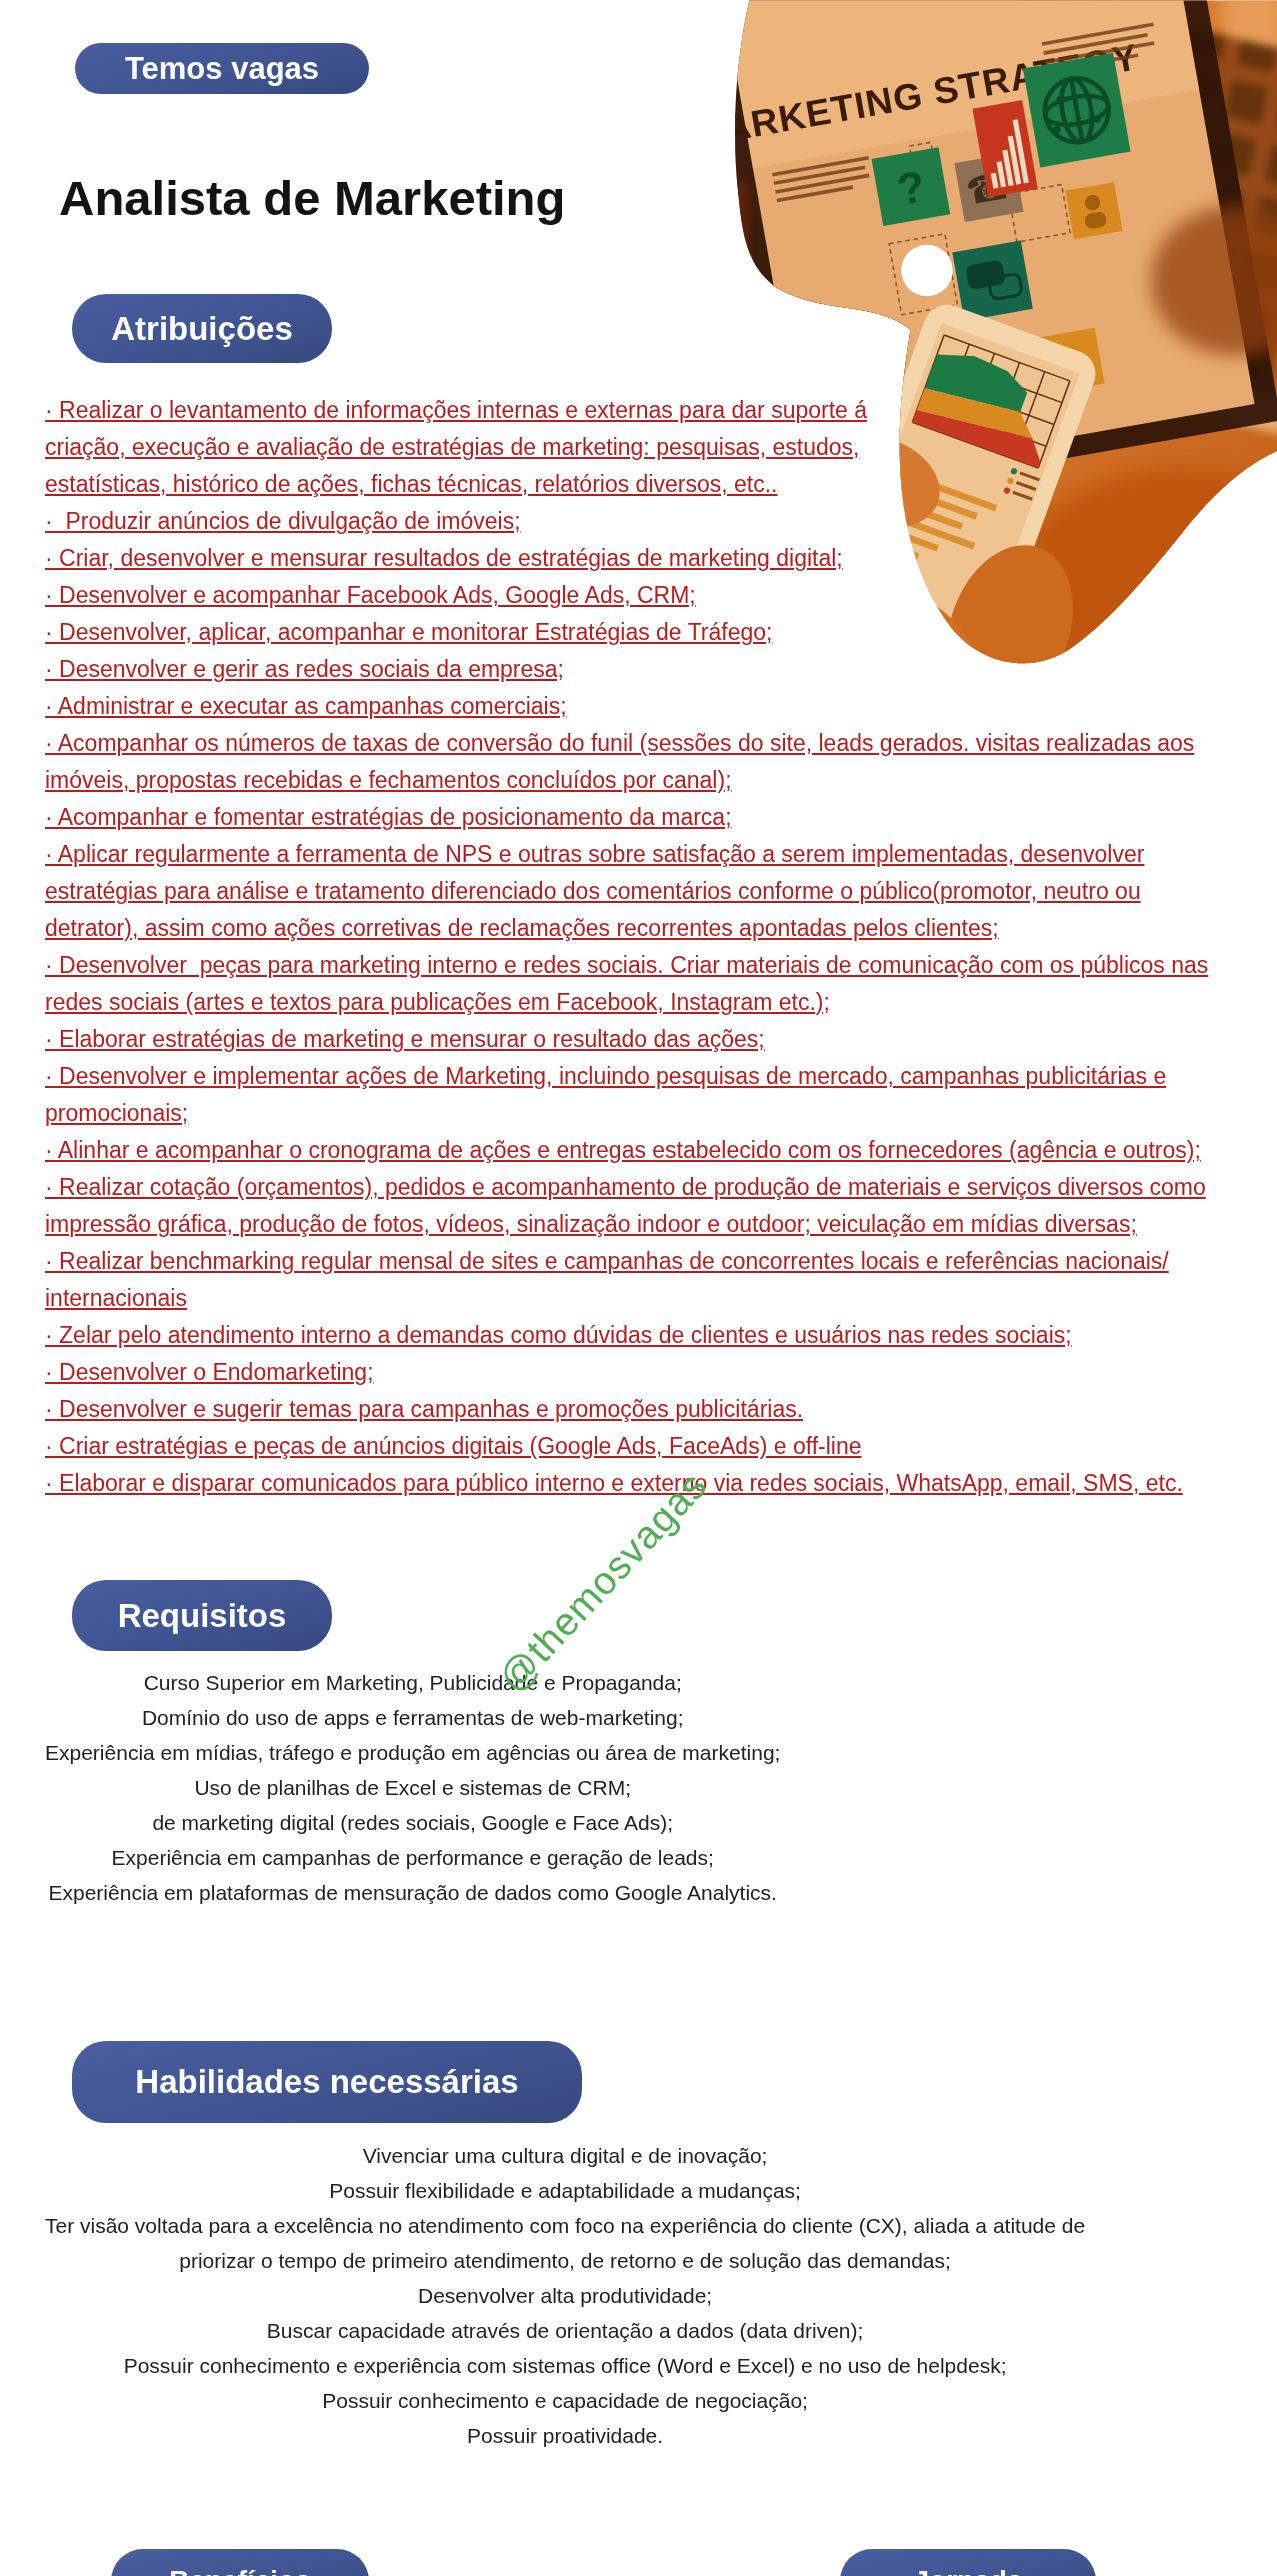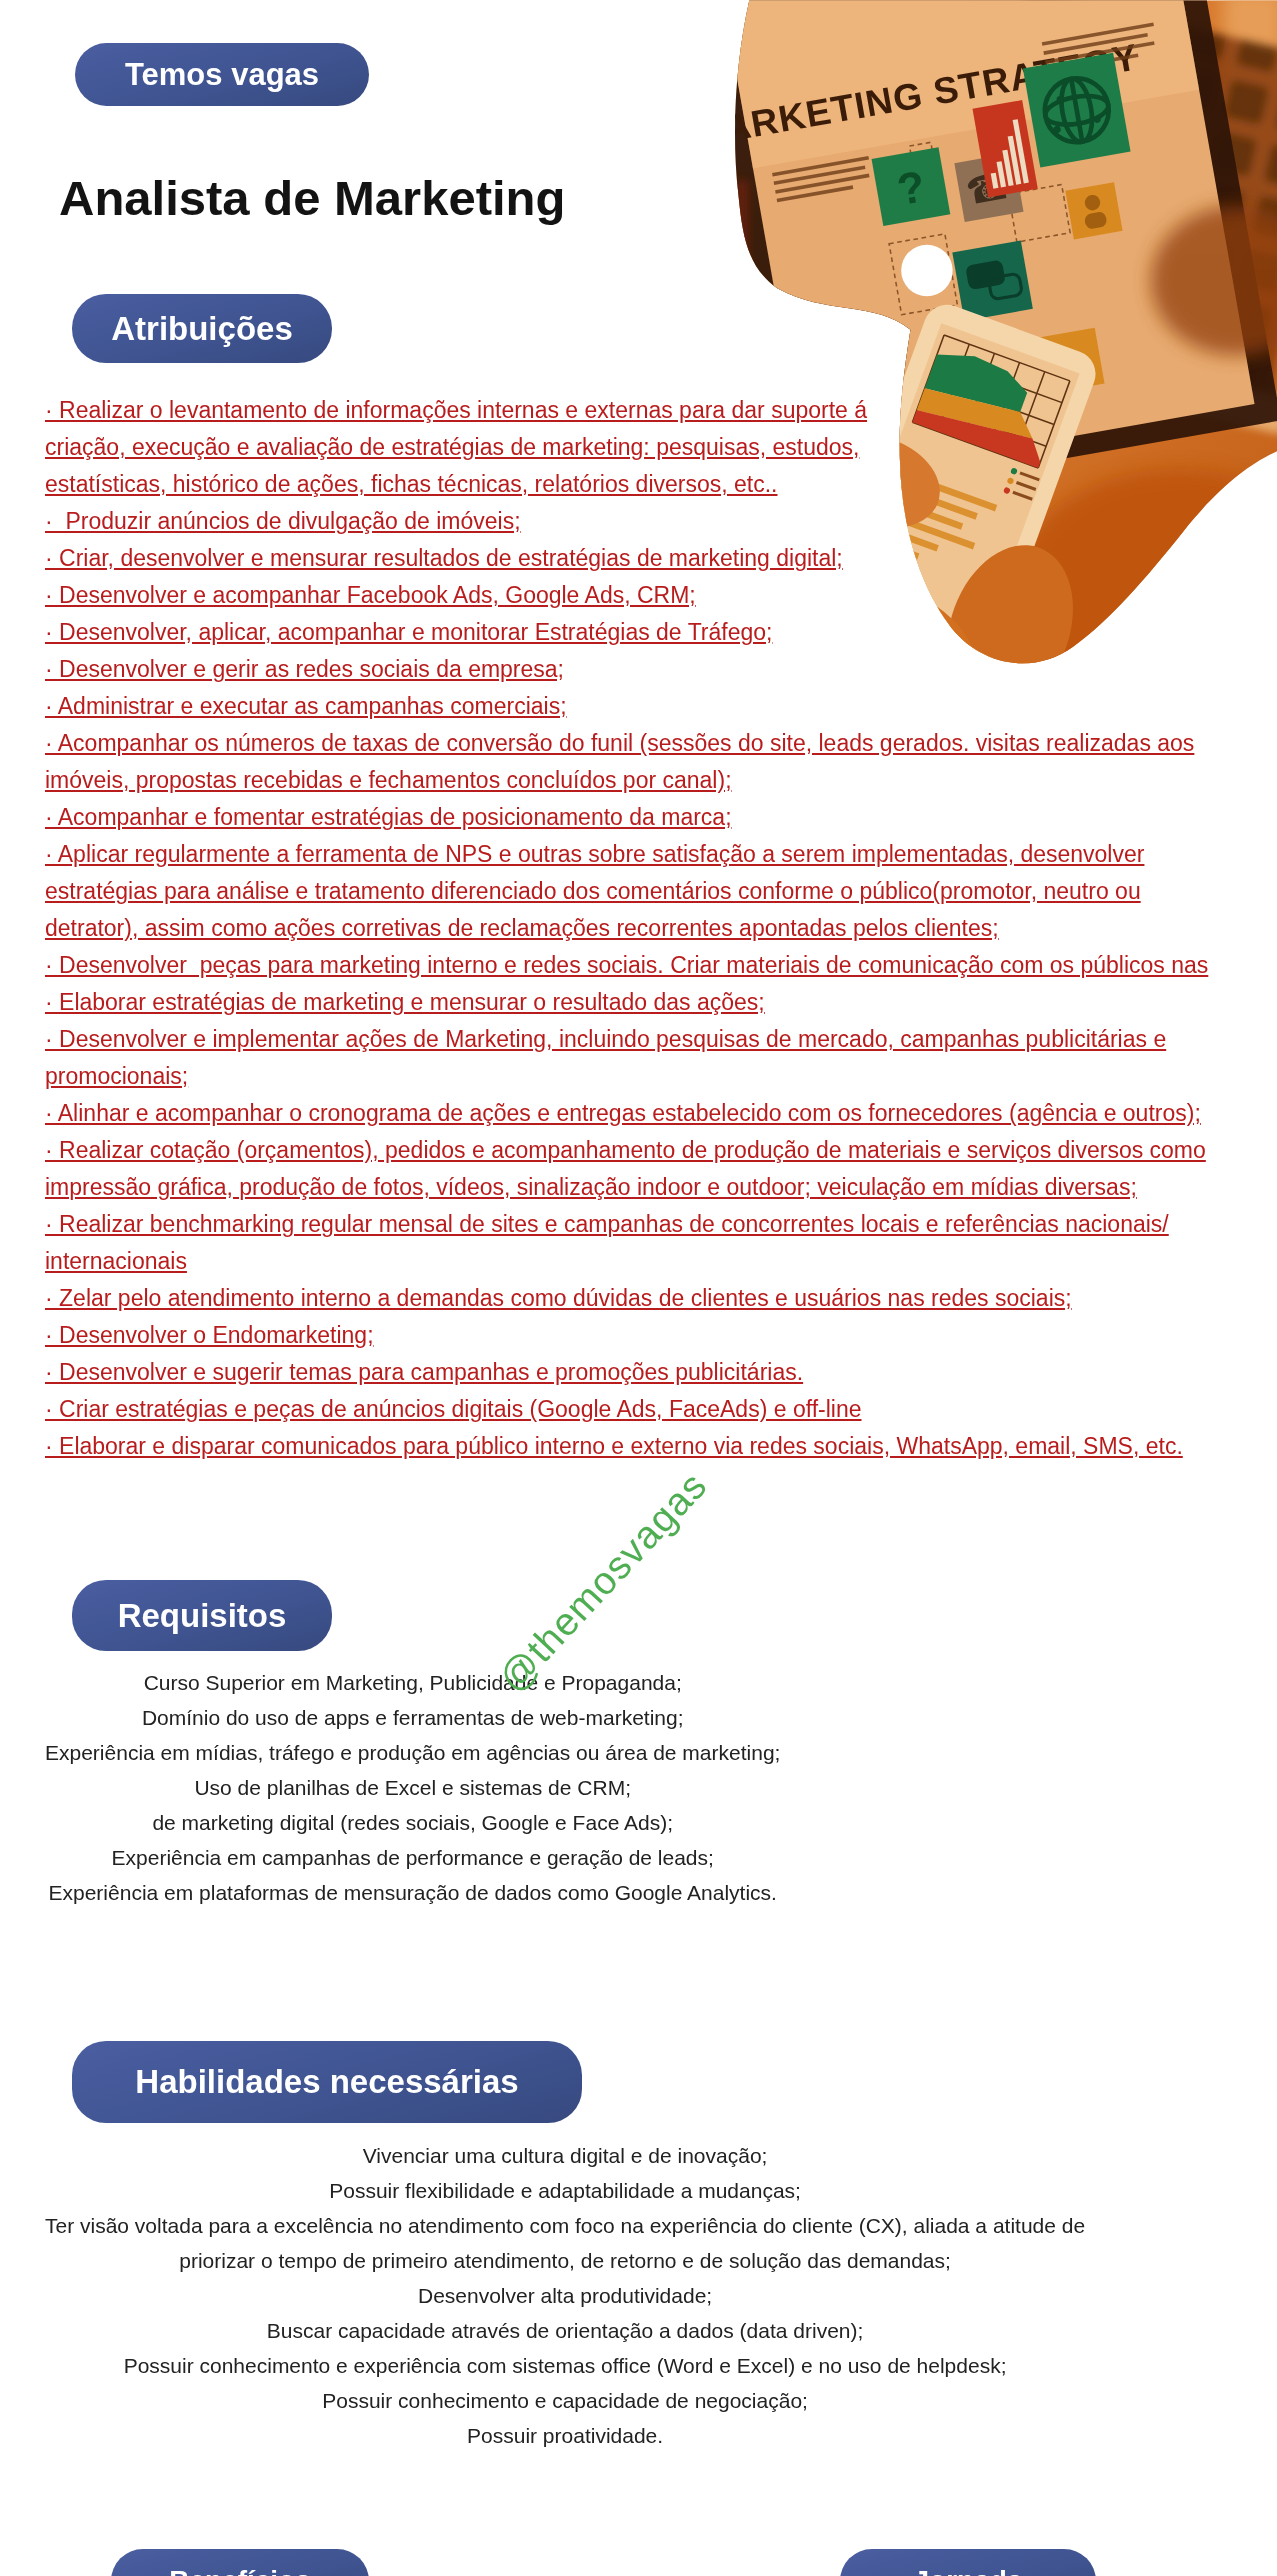--- a/index.html
+++ b/index.html
@@ -1,21 +1,21 @@
 <!DOCTYPE html>
 <html style="font-size:8.2px"><head>
 <meta charset="utf-8">
 <style>
   html,body{margin:0;padding:0;background:#ffffff;}
   #canvas{position:relative;width:1278px;height:3160px;background:#ffffff;overflow:hidden;
           font-family:"Liberation Sans",sans-serif;color:#1e1e1e;}
   .pill{position:absolute;display:flex;align-items:center;justify-content:center;
         font-weight:700;color:#ffffff;border-radius:34px;
         background:linear-gradient(165deg,#4a5ea1 0%,#3e538f 60%,#37497f 100%);}
-  #pill-temos{left:75px;top:43px;width:294px;height:63px;font-size:31px;}
+  #pill-temos{left:75px;top:43px;width:294px;height:51px;font-size:31px;}
   #job-title{position:absolute;left:59px;top:170px;font-size:49px;font-weight:700;color:#131313;}
   #pill-atrib{left:72px;top:294px;width:260px;height:69px;font-size:33px;}
   #pill-req{left:72px;top:1580px;width:260px;height:71px;font-size:33px;}
   #pill-hab{left:72px;top:2041px;width:510px;height:82px;font-size:33px;}
   #pill-ben{left:111px;top:2549px;width:258px;height:64px;font-size:28px;}
   #pill-jor{left:840px;top:2549px;width:256px;height:64px;font-size:28px;}
   .textblock{position:absolute;}
   #atrib-lines{left:45px;top:392px;}
   #req-lines{left:45px;top:1665px;}
   #hab-lines{left:45px;top:2138px;}
@@ -191,20 +191,21 @@
       <div class="tl">· Desenvolver, aplicar, acompanhar e monitorar Estratégias de Tráfego;</div>
       <div class="tl">· Desenvolver e gerir as redes sociais da empresa;</div>
       <div class="tl">· Administrar e executar as campanhas comerciais;</div>
       <div class="tl">· Acompanhar os números de taxas de conversão do funil (sessões do site, leads gerados. visitas realizadas aos</div>
       <div class="tl">imóveis, propostas recebidas e fechamentos concluídos por canal);</div>
       <div class="tl">· Acompanhar e fomentar estratégias de posicionamento da marca;</div>
       <div class="tl">· Aplicar regularmente a ferramenta de NPS e outras sobre satisfação a serem implementadas, desenvolver</div>
       <div class="tl">estratégias para análise e tratamento diferenciado dos comentários conforme o público(promotor, neutro ou</div>
       <div class="tl">detrator), assim como ações corretivas de reclamações recorrentes apontadas pelos clientes;</div>
       <div class="tl">· Desenvolver  peças para marketing interno e redes sociais. Criar materiais de comunicação com os públicos nas</div>
+      <div class="tl">redes sociais (artes e textos para publicações em Facebook, Instagram etc.);</div>
       <div class="tl">· Elaborar estratégias de marketing e mensurar o resultado das ações;</div>
       <div class="tl">· Desenvolver e implementar ações de Marketing, incluindo pesquisas de mercado, campanhas publicitárias e</div>
       <div class="tl">promocionais;</div>
       <div class="tl">· Alinhar e acompanhar o cronograma de ações e entregas estabelecido com os fornecedores (agência e outros);</div>
       <div class="tl">· Realizar cotação (orçamentos), pedidos e acompanhamento de produção de materiais e serviços diversos como</div>
       <div class="tl">impressão gráfica, produção de fotos, vídeos, sinalização indoor e outdoor; veiculação em mídias diversas;</div>
       <div class="tl">· Realizar benchmarking regular mensal de sites e campanhas de concorrentes locais e referências nacionais/</div>
       <div class="tl">internacionais</div>
       <div class="tl">· Zelar pelo atendimento interno a demandas como dúvidas de clientes e usuários nas redes sociais;</div>
       <div class="tl">· Desenvolver o Endomarketing;</div>

